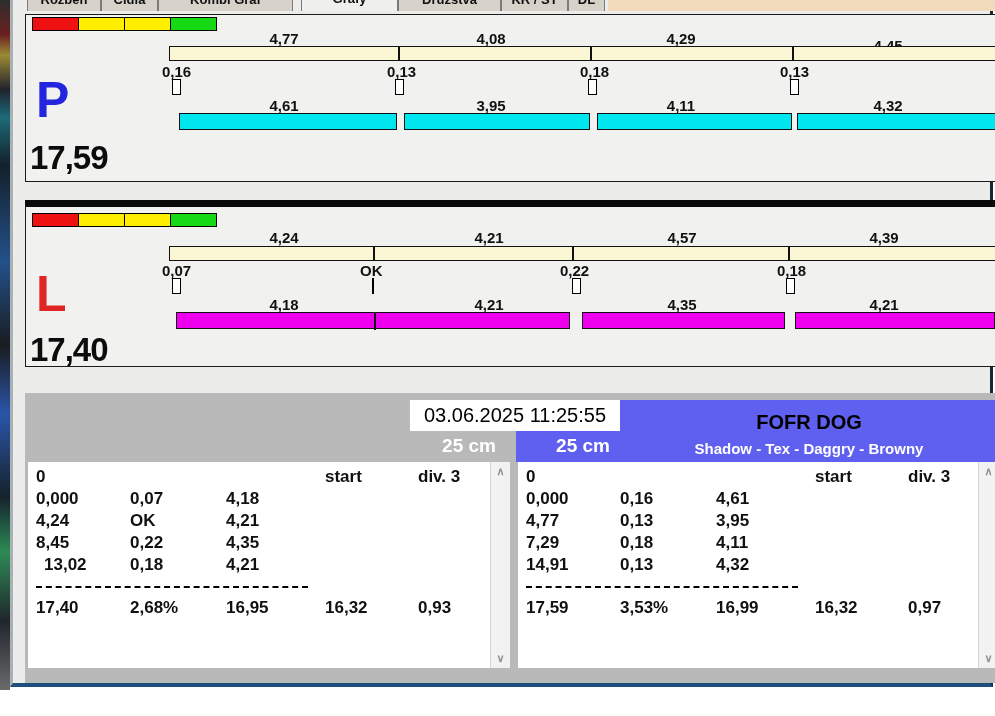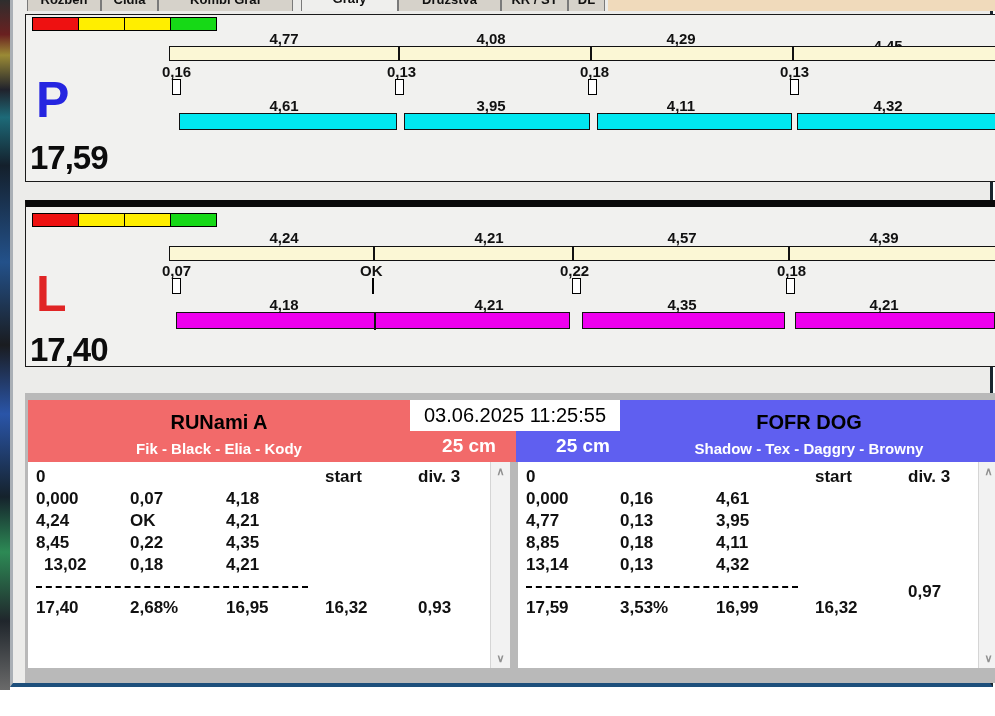--- a/index.html
+++ b/index.html
@@ -170,24 +170,20 @@
     </span>
     <span class="leg-bar" style="left:556px;top:105px;width:203px"></span>
     <span class="leg-bar" style="left:769px;top:105px;width:200px"></span>
 
     <span class="lane-letter">L</span>
     <span class="lane-total">17,40</span>
   </div>
 
   <div class="abs frame">
 
-    <div class="team-head left">
-      <span class="team-title" style="left:0;width:382px">RUNami A</span>
-      <span class="team-dogs" style="left:0;width:382px">Fik - Black - Elia - Kody</span>
-    </div>
     <div class="team-head right">
       <span class="team-title" style="left:104px;width:378px">FOFR DOG</span>
       <span class="team-dogs" style="left:104px;width:378px">Shadow - Tex - Daggry - Browny</span>
     </div>
 
     <div class="datebox">03.06.2025 11:25:55</div>
     <span class="height-badge" style="left:385px;width:118px">25 cm</span>
     <span class="height-badge" style="left:503px;width:110px">25 cm</span>
 
     <div class="rtable left">
@@ -231,35 +227,35 @@
       <span class="tc" style="left:390px;top:5px">div. 3</span>
 
       <span class="tc" style="left:8px;top:27px">0,000</span>
       <span class="tc" style="left:102px;top:27px">0,16</span>
       <span class="tc" style="left:198px;top:27px">4,61</span>
 
       <span class="tc" style="left:8px;top:49px">4,77</span>
       <span class="tc" style="left:102px;top:49px">0,13</span>
       <span class="tc" style="left:198px;top:49px">3,95</span>
 
-      <span class="tc" style="left:8px;top:71px">8,85</span>
+      <span class="tc" style="left:8px;top:71px">7,29</span>
       <span class="tc" style="left:102px;top:71px">0,18</span>
       <span class="tc" style="left:198px;top:71px">4,11</span>
 
-      <span class="tc" style="left:8px;top:93px">13,14</span>
+      <span class="tc" style="left:8px;top:93px">14,91</span>
       <span class="tc" style="left:102px;top:93px">0,13</span>
       <span class="tc" style="left:198px;top:93px">4,32</span>
 
       <span class="dash"></span>
 
       <span class="tc" style="left:8px;top:136px">17,59</span>
       <span class="tc" style="left:102px;top:136px">3,53%</span>
       <span class="tc" style="left:198px;top:136px">16,99</span>
       <span class="tc" style="left:297px;top:136px">16,32</span>
-      <span class="tc" style="left:390px;top:120px">0,97</span>
+      <span class="tc" style="left:390px;top:136px">0,97</span>
 
       <div class="sbar">
         <span class="sarrow up">∧</span>
         <span class="sarrow down">∨</span>
       </div>
     </div>
 
   </div>
 </div>
 

